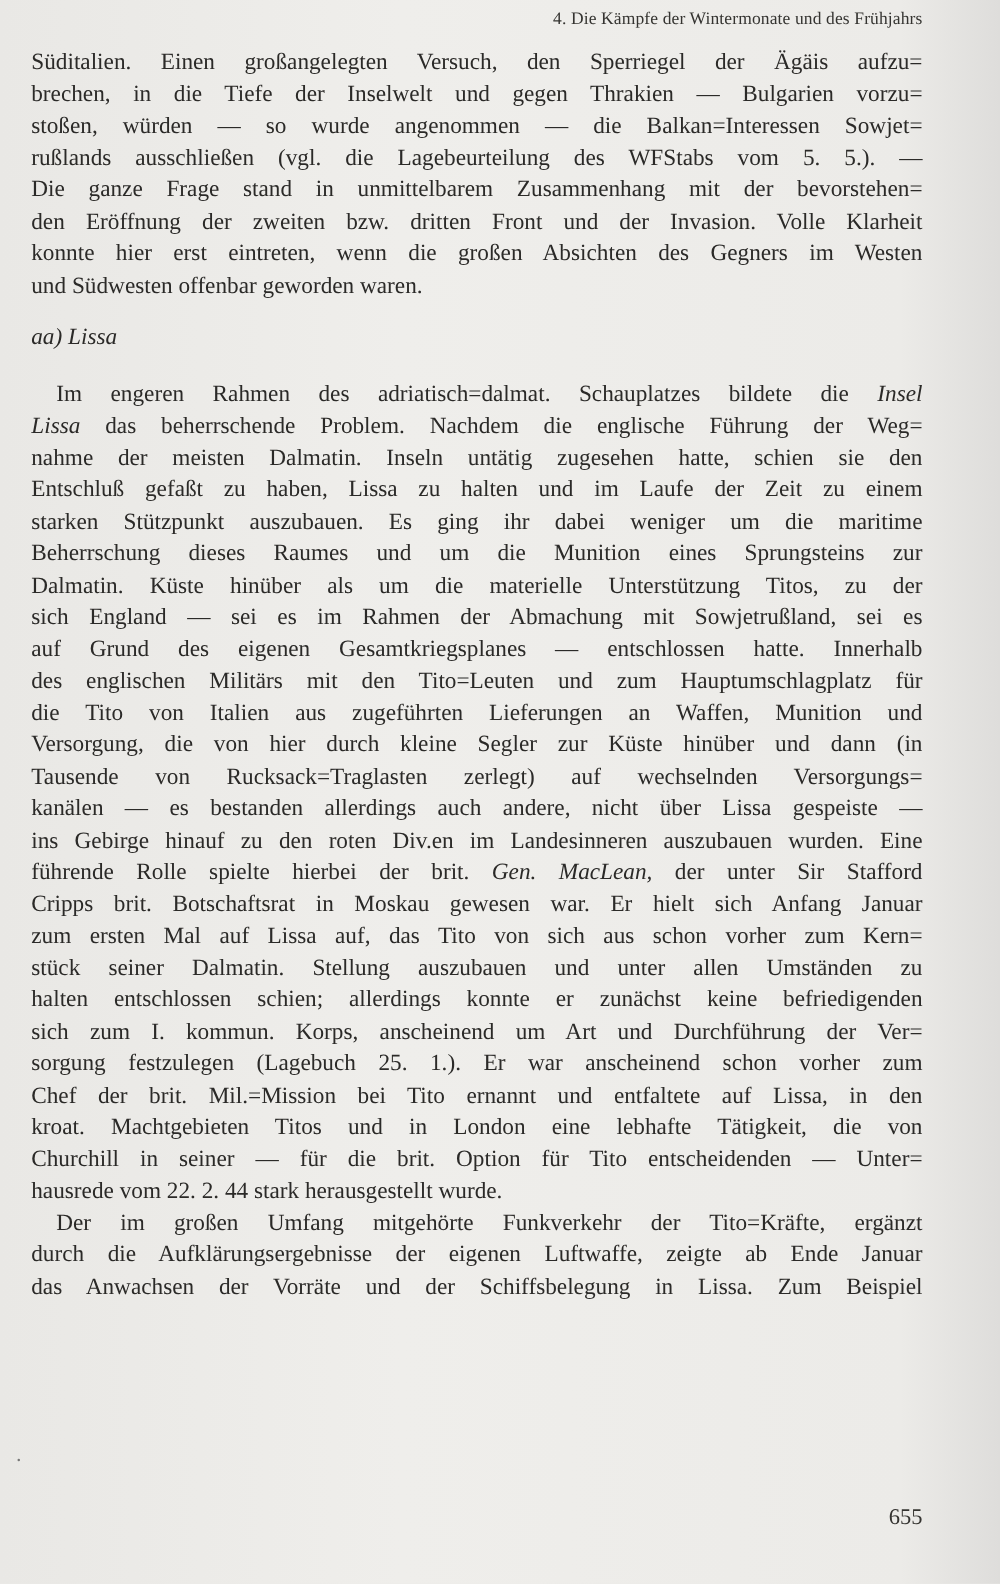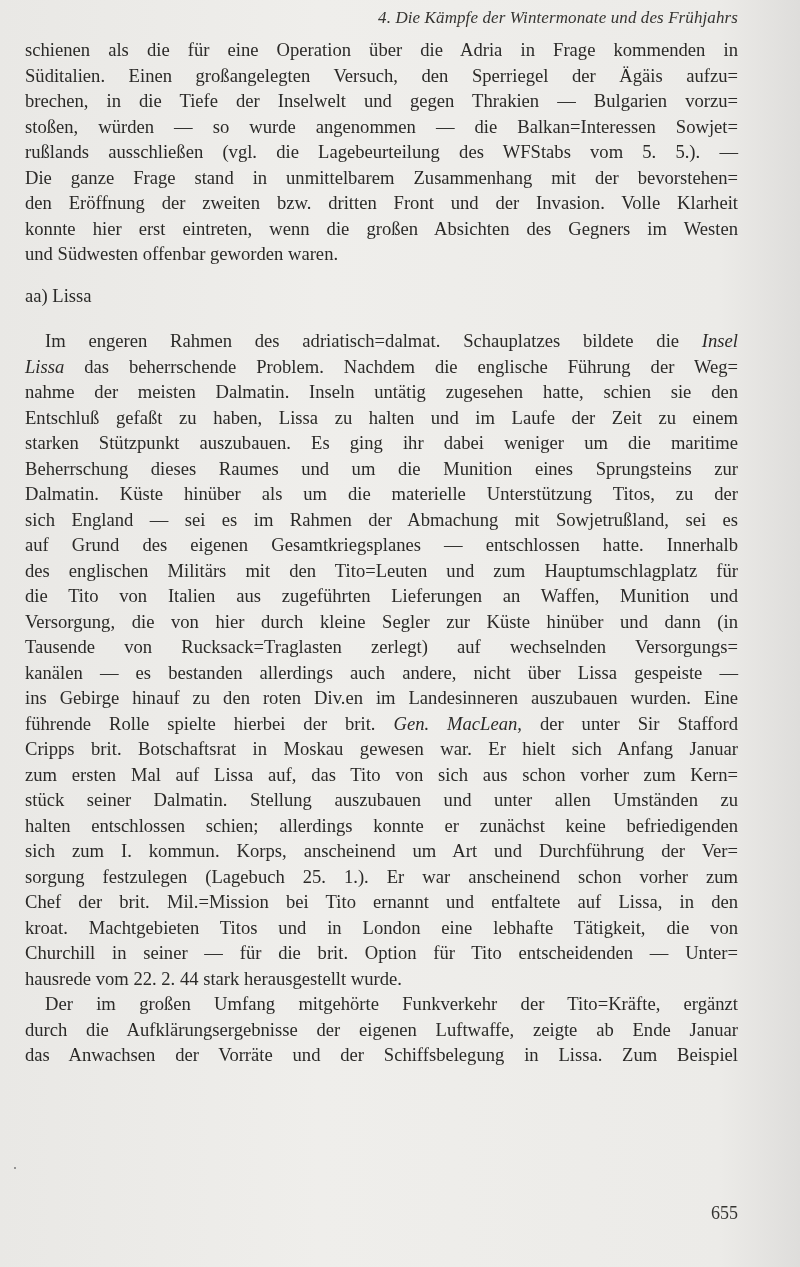--- a/index.html
+++ b/index.html
@@ -20,24 +20,23 @@
       left: 0;
       top: 0;
       width: 800px;
       height: 1267px;
       background: linear-gradient(90deg, #e9e8e5 0%, #efeeeb 40%, #ecebe8 90%, #dedddb 100%);
     }
     .running-head {
       position: absolute;
       top: 8px;
       right: 62px;
-      font-size: 17px;
+      font-size: 14px;
       letter-spacing: 0.1px;
       color: #353431;
-      font-style: italic;
     }
     .body {
       position: absolute;
       left: 25px;
       top: 37px;
       width: 713px;
       font-size: 18.6px;
       line-height: 25.5px;
       text-align: justify;
     }
@@ -50,20 +49,21 @@
     }
     .line.last {
       text-align-last: left;
     }
     .line.indent {
       padding-left: 20px;
     }
     .gap-small { height: 16px; }
     .gap-med { height: 20px; }
     .section-heading {
+      font-style: italic;
       display: block;
       height: 25.5px;
     }
     em { font-style: italic; }
     .page-number {
       position: absolute;
       right: 62px;
       top: 1203px;
       font-size: 18px;
       color: #353431;
@@ -81,21 +81,20 @@
 </head>
 <body>
 
 <div class="page">
 
   <div class="running-head">4. Die Kämpfe der Wintermonate und des Frühjahrs</div>
 
   <div class="body">
 
     <div>
-      <span class="line">schienen als die für eine Operation über die Adria in Frage kommenden in</span>
       <span class="line">Süditalien. Einen großangelegten Versuch, den Sperriegel der Ägäis aufzu=</span>
       <span class="line">brechen, in die Tiefe der Inselwelt und gegen Thrakien — Bulgarien vorzu=</span>
       <span class="line">stoßen, würden — so wurde angenommen — die Balkan=Interessen Sowjet=</span>
       <span class="line">rußlands ausschließen (vgl. die Lagebeurteilung des WFStabs vom 5. 5.). —</span>
       <span class="line">Die ganze Frage stand in unmittelbarem Zusammenhang mit der bevorstehen=</span>
       <span class="line">den Eröffnung der zweiten bzw. dritten Front und der Invasion. Volle Klarheit</span>
       <span class="line">konnte hier erst eintreten, wenn die großen Absichten des Gegners im Westen</span>
       <span class="line last">und Südwesten offenbar geworden waren.</span>
     </div>
 

